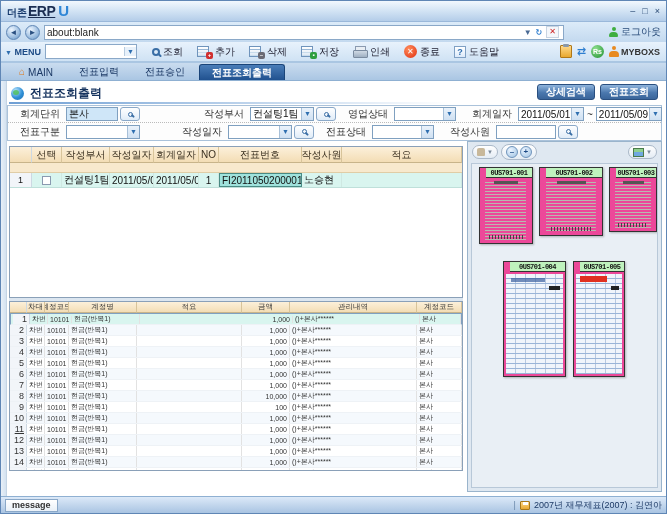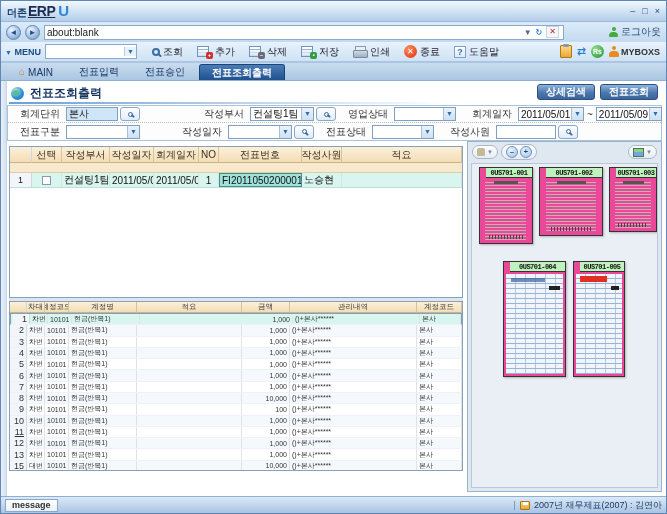--- a/index.html
+++ b/index.html
@@ -504,20 +504,30 @@
           <span class="g-cell rownum num-r" style="flex: 0 0 17px;">13</span>
           <span class="g-cell" style="flex: 0 0 18px;">차변</span>
           <span class="g-cell" style="flex: 0 0 24px;">10101</span>
           <span class="g-cell" style="flex: 0 0 68px;">현금(반목1)</span>
           <span class="g-cell" style="flex: 0 0 105px;"></span>
           <span class="g-cell num-r" style="flex: 0 0 48px;">1,000</span>
           <span class="g-cell" style="flex: 0 0 127px;">()+본사******</span>
           <span class="g-cell" style="flex: 1 1 0%;">본사</span>
         </div>
         <div class="g-row g-data">
+          <span class="g-cell rownum num-r" style="flex: 0 0 17px;">14</span>
+          <span class="g-cell" style="flex: 0 0 18px;">차변</span>
+          <span class="g-cell" style="flex: 0 0 24px;">10101</span>
+          <span class="g-cell" style="flex: 0 0 68px;">현금(반목1)</span>
+          <span class="g-cell" style="flex: 0 0 105px;"></span>
+          <span class="g-cell num-r" style="flex: 0 0 48px;">1,000</span>
+          <span class="g-cell" style="flex: 0 0 127px;">()+본사******</span>
+          <span class="g-cell" style="flex: 1 1 0%;">본사</span>
+        </div>
+        <div class="g-row g-data">
           <span class="g-cell rownum num-r" style="flex: 0 0 17px;">15</span>
           <span class="g-cell" style="flex: 0 0 18px;">대변</span>
           <span class="g-cell" style="flex: 0 0 24px;">10101</span>
           <span class="g-cell" style="flex: 0 0 68px;">현금(반목1)</span>
           <span class="g-cell" style="flex: 0 0 105px;"></span>
           <span class="g-cell num-r" style="flex: 0 0 48px;">10,000</span>
           <span class="g-cell" style="flex: 0 0 127px;">()+본사******</span>
           <span class="g-cell" style="flex: 1 1 0%;">본사</span>
         </div>
       </div>

